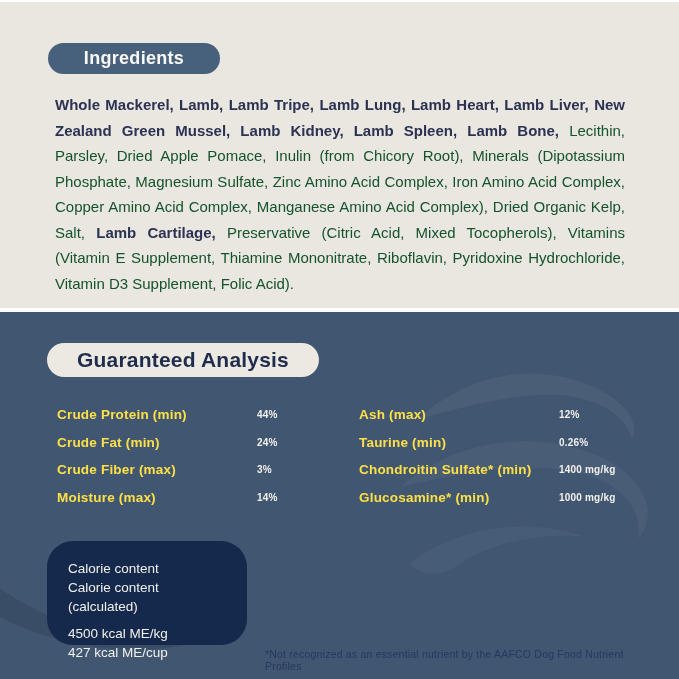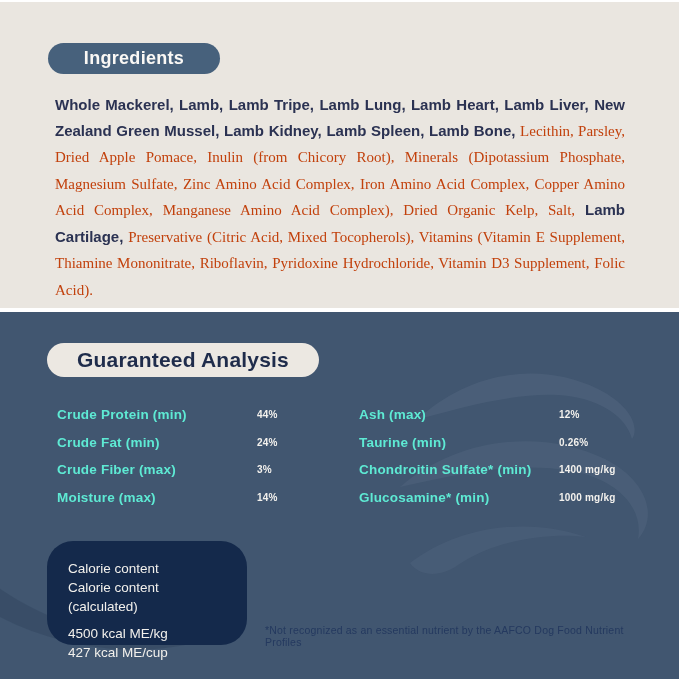--- a/index.html
+++ b/index.html
@@ -50,22 +50,21 @@
     line-height: 25.5px;
     text-align: justify;
     color: #50586C;
   }
   .seg-b {
     font-weight: 700;
     color: #2B3252;
   }
   .seg-r {
     font-weight: 400;
-    color: #c2410c;
-    font-family: Liberation Serif, serif;
+    color: #14532d;
   }
 
   
   .blue-section {
     position: absolute;
     left: 0; top: 312px;
     width: 679px; height: 367px;
     background: #415670;
     overflow: hidden;
   }
@@ -100,21 +99,21 @@
   .ga-col.right { left: 359px; width: 290px; }
   .ga-row {
     display: flex;
     height: 27.5px;
     align-items: center;
   }
   .ga-label {
     width: 200px;
     font-size: 13.5px;
     font-weight: 700;
-    color: #5eead4;
+    color: #fde047;
     letter-spacing: 0.2px;
   }
   .ga-value {
     font-size: 10px;
     font-weight: 700;
     color: #F3F1ED;
     letter-spacing: 0.2px;
   }
 
   .calorie-box {
@@ -129,21 +128,21 @@
   .calorie-box .cal-line {
     font-size: 13.5px;
     line-height: 19px;
     color: #F2F0EC;
     font-weight: 400;
   }
   .cal-group2 { margin-top: 8px; }
 
   .footnote {
     position: absolute;
-    left: 265px; top: 312px;
+    left: 265px; top: 336px;
     width: 390px;
     font-size: 10.5px;
     color: #24395F;
     letter-spacing: 0.2px;
   }
 </style>
 </head>
 <body>
 
 <div class="canvas">

